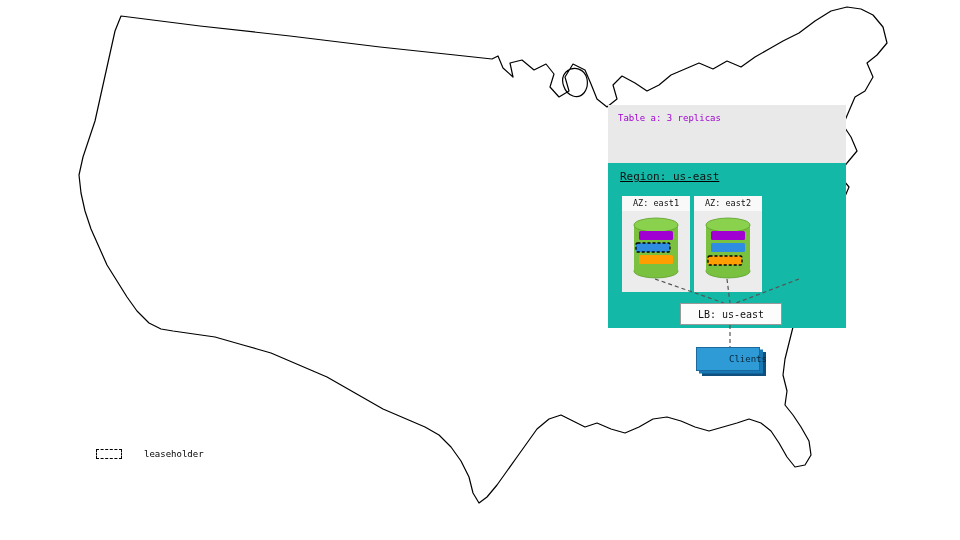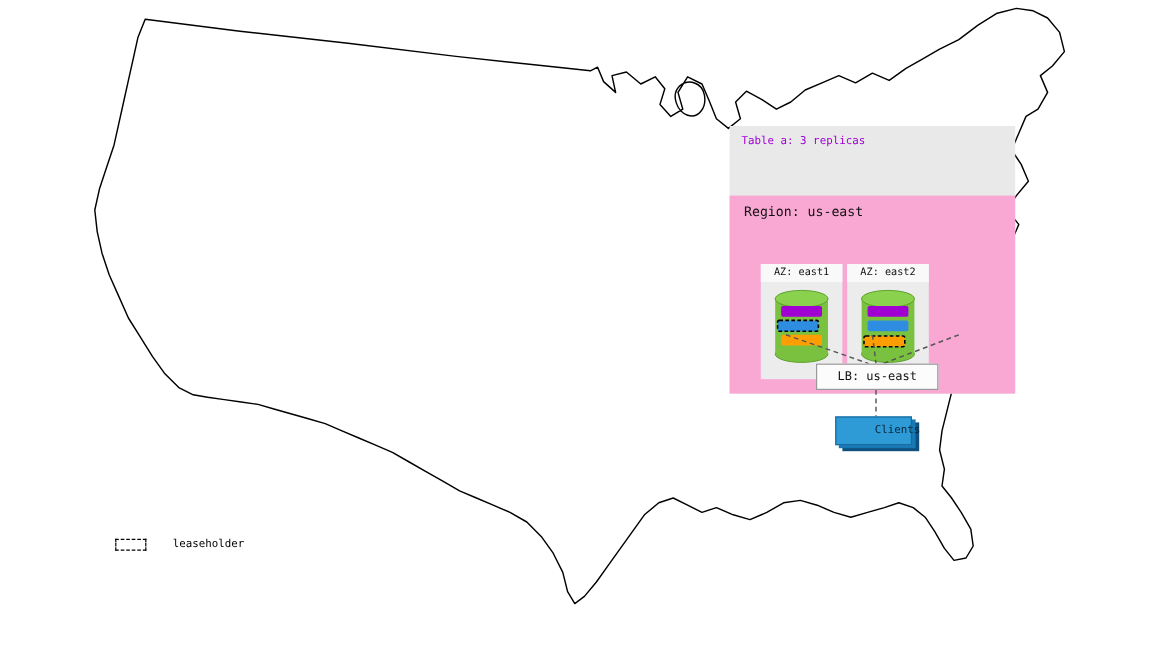--- a/index.html
+++ b/index.html
@@ -14,24 +14,24 @@
   #map-layer { position:absolute; left:0; top:0; }
 
   
   .panel { position:absolute; left:608px; top:105px; width:238px; height:223px; background:#e9e9e9; }
   .replica-legend { padding:7px 0 0 10px; }
   .legend-line { font-size:9px; line-height:13.5px; white-space:pre; }
   .legend-line.table-a { color:#a000d2; }
   .legend-line.index-a { color:#2e8de0; }
   .legend-line.table-b { color:#ff9e00; }
 
-  .region { position:absolute; left:0; top:58px; right:0; bottom:0; background:#f9a8d4; }
+  .region { position:absolute; left:0; top:58px; right:0; bottom:0; background:#14b8a6;text-decoration:underline; }
   .region-label { font-size:11px; color:#111; padding:7px 0 0 12px; }
 
-  .az-row { position:absolute; left:26px; top:33px; display:flex; gap:4px;margin-top:24px; }
+  .az-row { position:absolute; left:14px; top:33px; display:flex; gap:4px; }
   .az { width:68px; height:96px; background:#ececec; }
   .az-header { font-size:8.5px; color:#111; text-align:center; height:15px; line-height:15px; background:#f9f9f9; margin-bottom:6px; }
   .cyl { margin:0 auto; }
 
   .connectors { position:absolute; left:0; top:0; pointer-events:none; }
 
   .lb-box {
     position:absolute; left:72px; top:140px; width:102px; height:22px;
     background:#fcfcfc; border:1px solid #999; box-sizing:border-box;
     display:flex; align-items:center; justify-content:center;

